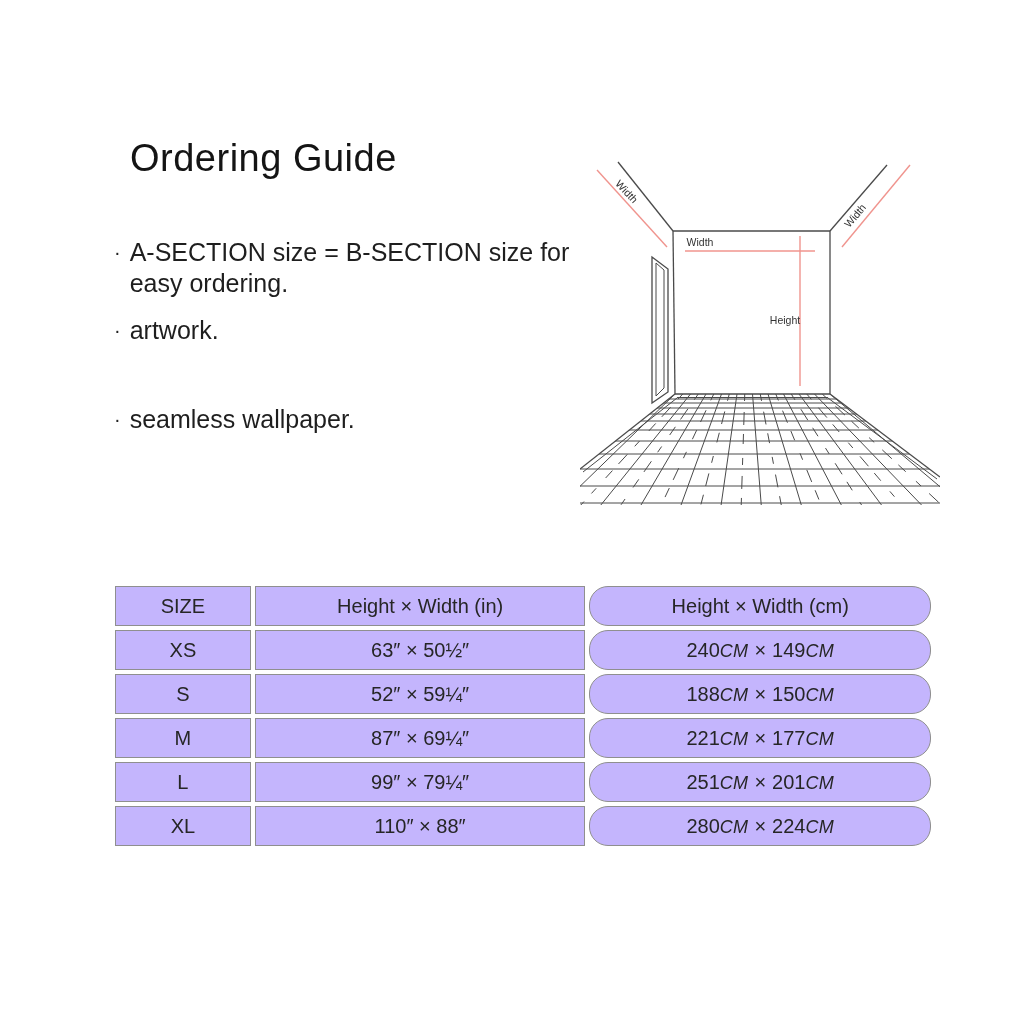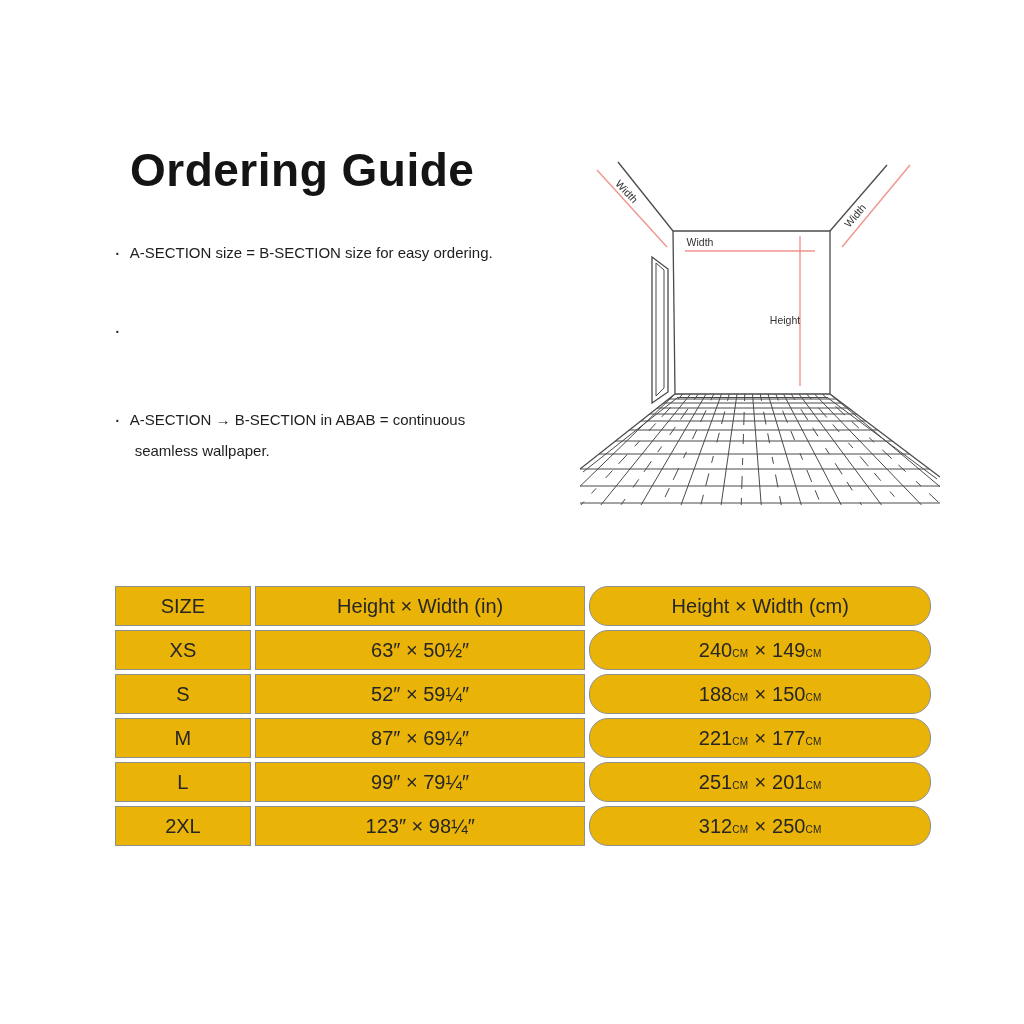--- a/index.html
+++ b/index.html
@@ -3,73 +3,73 @@
 <meta charset="utf-8">
 <style>
   html,body{margin:0;padding:0;}
   body{
     width:1024px;height:1024px;position:relative;background:#ffffff;
     font-family:"Liberation Sans","DejaVu Sans",sans-serif;color:#1c1c1c;
     overflow:hidden;
   }
   .page-title{
     position:absolute;left:130px;top:112px;
-    font-size:46px;font-weight:700;letter-spacing:0.5px;color:#141414;
+    font-size:38px;font-weight:400;letter-spacing:0.5px;color:#141414;
   }
   .bullets{position:absolute;left:114px;top:0;width:500px;}
   .bullet{position:absolute;left:0;display:flex;}
   .bullet.b0{top:237px;}
   .bullet.b1{top:315px;}
   .bullet.b2{top:404px;}
   .bullet .dot{
     font-size:20px;line-height:31px;margin-right:9px;color:#222;flex:0 0 auto;
   }
-  .bullet .btext{font-size:15px;line-height:31px;color:#1e1e1e;}
+  .bullet .btext{font-size:25px;line-height:31px;color:#1e1e1e;}
   .bullet .btext .bline + .bline{padding-left:5px;}
   .illustration{position:absolute;left:580px;top:147px;width:360px;height:368px;}
   .illustration svg{display:block;}
   .sizing-table{
     position:absolute;left:111px;top:582px;width:824px;
     border-collapse:separate;border-spacing:4px;table-layout:fixed;
   }
   .sizing-table td,.sizing-table th{
-    background:#eab308;border:1px solid #8f8f8f;height:38px;
+    background:#c4b5fd;border:1px solid #8f8f8f;height:38px;
     text-align:center;vertical-align:middle;
     font-size:20px;font-weight:400;color:#262626;padding:0 4px;
   }
   .col-size{width:16.2%;}
   .col-in{width:41.2%;}
   .col-cm{width:42.6%;border-radius:19px;}
-  .unit{font-size:10px;text-transform:uppercase;letter-spacing:0.3px;}
+  .unit{font-size:18px;text-transform:uppercase;letter-spacing:0.3px;font-style:italic;}
   .sep{margin:0 6px;}
   .sketch-label{
     font-size:10.5px;fill:#333;font-family:"Liberation Sans","DejaVu Sans",sans-serif;
   }
 </style>
 </head>
 <body>
 
 <h1 class="page-title">Ordering Guide</h1>
 
 <div class="bullets">
     <div class="bullet b0">
       <span class="dot">·</span>
       <span class="btext">
         <div class="bline">A-SECTION size = B-SECTION size for easy ordering.</div>
       </span>
     </div>
     <div class="bullet b1">
       <span class="dot">·</span>
       <span class="btext">
+        <div class="bline">artwork.</div>
       </span>
     </div>
     <div class="bullet b2">
       <span class="dot">·</span>
       <span class="btext">
-        <div class="bline">A-SECTION → B-SECTION in ABAB = continuous</div>
         <div class="bline">seamless wallpaper.</div>
       </span>
     </div>
   </div>
 
 <div class="illustration">
   <svg width="360" height="368" viewBox="0 0 360 368">
     <defs>
       <clipPath id="floorClip">
         <polygon points="95,247 250,247 360,330 360,358 0,358 0,322"></polygon>
@@ -169,18 +169,18 @@
         <td class="col-size">M</td>
         <td class="col-in">87″ × 69¼″</td>
         <td class="col-cm"><span>221</span><span class="unit">cm</span><span class="sep">×</span><span>177</span><span class="unit">cm</span></td>
       </tr>
       <tr>
         <td class="col-size">L</td>
         <td class="col-in">99″ × 79¼″</td>
         <td class="col-cm"><span>251</span><span class="unit">cm</span><span class="sep">×</span><span>201</span><span class="unit">cm</span></td>
       </tr>
       <tr>
-        <td class="col-size">2XL</td>
-        <td class="col-in">123″ × 98¼″</td>
-        <td class="col-cm"><span>312</span><span class="unit">cm</span><span class="sep">×</span><span>250</span><span class="unit">cm</span></td>
+        <td class="col-size">XL</td>
+        <td class="col-in">110″ × 88″</td>
+        <td class="col-cm"><span>280</span><span class="unit">cm</span><span class="sep">×</span><span>224</span><span class="unit">cm</span></td>
       </tr>
     </tbody>
 </table>
 
 </body></html>

